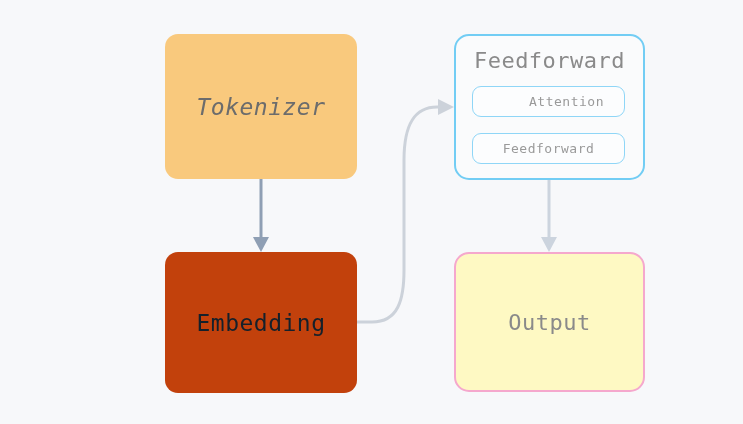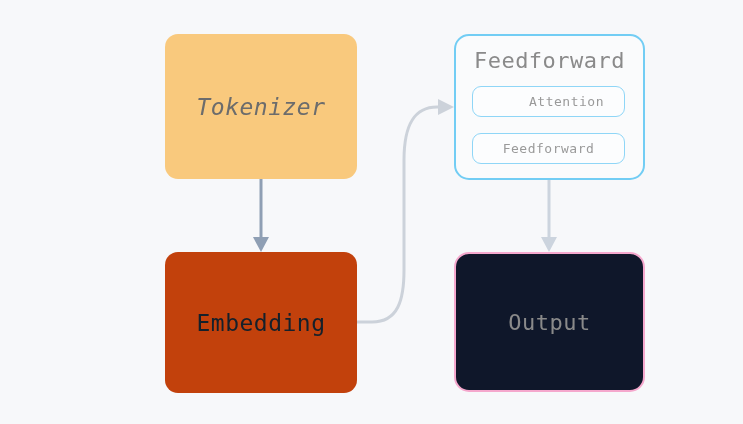--- a/index.html
+++ b/index.html
@@ -113,21 +113,21 @@
   }
   #subnode-attention { top: 50px; padding-left: 36px; }
   #subnode-feedforward { top: 97px; }
 
   
   #node-output {
     left: 454px;
     top: 252px;
     width: 191px;
     height: 140px;
-    background: #0f172a;
+    background: #fef9c3;
     border: 2px solid #f5a8cd;
     border-radius: 15px;
   }
   #node-output .node-label {
     font-size: 22px;
     color: #8a8a8a;
   }
 </style>
 </head>
 <body>

